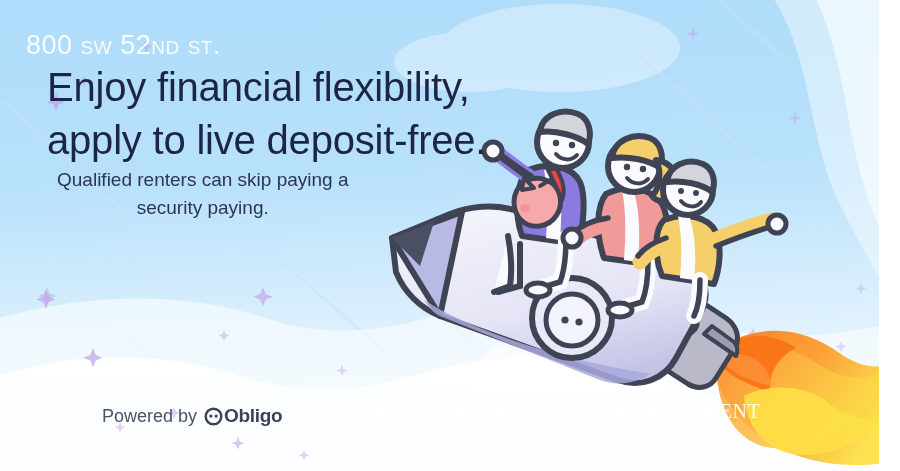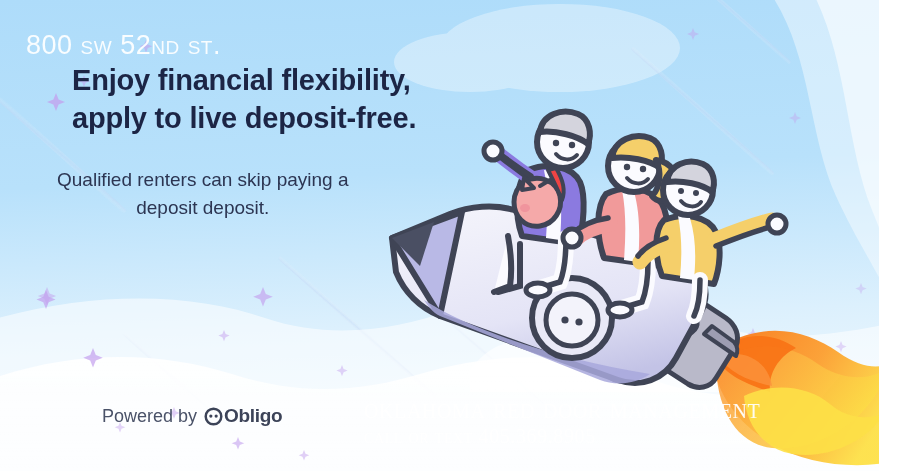--- a/index.html
+++ b/index.html
@@ -41,25 +41,25 @@
     font-weight: 400;
   }
   .property-specs {
     font-size: 21px;
     font-weight: 400;
     opacity: 0.88;
   }
 
   .headline {
     position: absolute;
-    left: 72px;
+    left: 47px;
     top: 61px;
     color: #1c2545;
-    font-size: 29px;
-    font-weight: 700;
+    font-size: 40px;
+    font-weight: 400;
     line-height: 1.32;
     letter-spacing: -0.2px;
     max-width: 460px;
   }
   .headline .line { display: block; }
 
   .subcopy {
     position: absolute;
     left: 57px;
     top: 166px;
@@ -373,21 +373,21 @@
     <div class="property-address">800 SW 52nd St.</div>
   </div>
 
   <div class="headline">
     <span class="line">Enjoy financial flexibility,</span>
     <span class="line">apply to live deposit-free.</span>
   </div>
 
   <div class="subcopy">
     <span class="line">Qualified renters can skip paying a</span>
-    <span class="line">deposit deposit.</span>
+    <span class="line">security paying.</span>
   </div>
 
   <div class="powered-by">
     <span>Powered by</span>
     <span class="obligo-lockup">
       <svg class="obligo-mark" width="19" height="19" viewBox="0 0 20 20">
         <circle cx="10" cy="10" r="8.2" fill="none" stroke="#3c4358" stroke-width="2.6"></circle>
         <circle cx="7.2" cy="9.6" r="1.7" fill="#3c4358"></circle>
         <circle cx="12.8" cy="9.6" r="1.7" fill="#3c4358"></circle>
       </svg>

